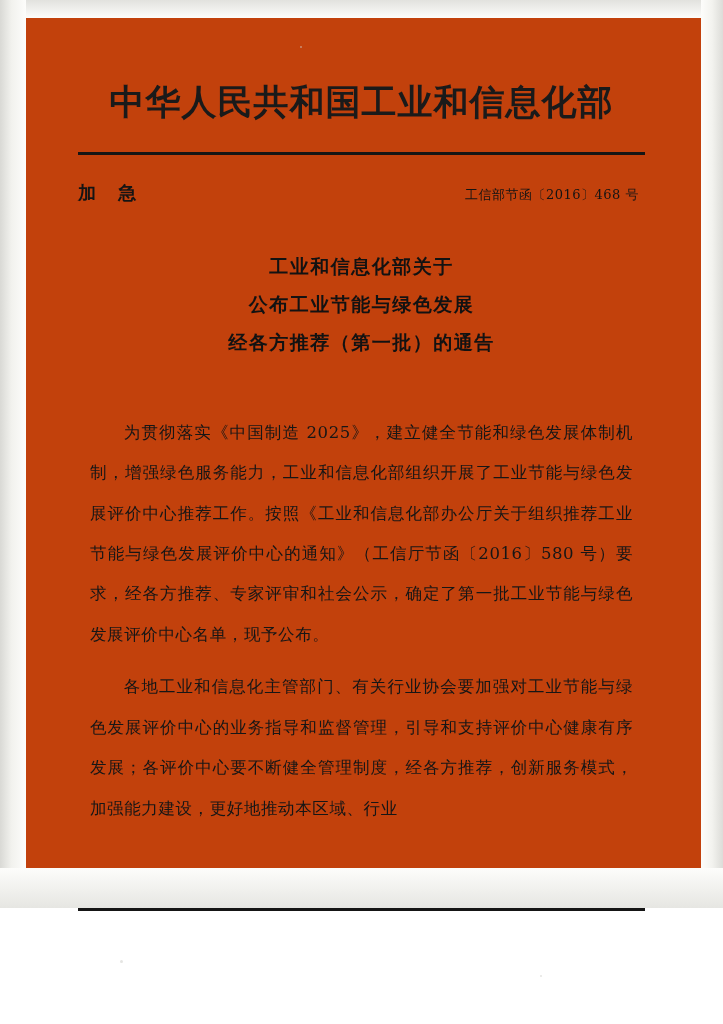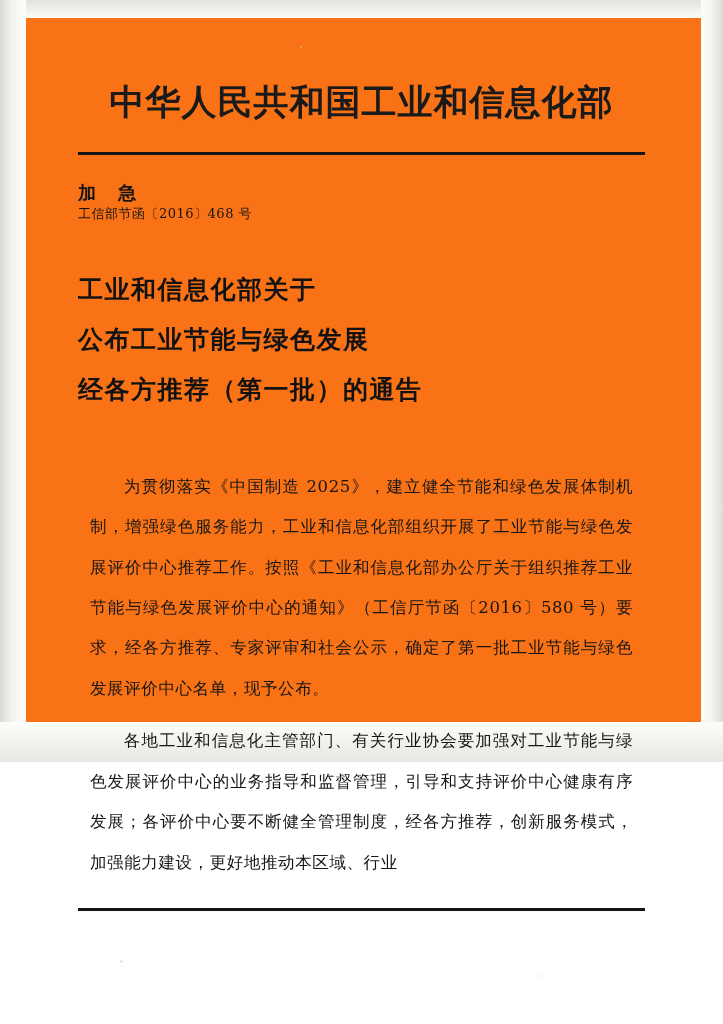--- a/index.html
+++ b/index.html
@@ -10,22 +10,22 @@
   body {
     width: 723px;
     height: 1024px;
     overflow: hidden;
     font-family: "DejaVu Serif", "Liberation Serif", serif;
   }
 
   .page {
     position: relative;
     width: 723px;
-    height: 762px;
-    background: #f97316;
+    height: 908px;
+    background: #c2410c;
     box-sizing: border-box;
   }
 
   
   .paper-edge-left {
     position: absolute;
     left: 0; top: 0; bottom: 0;
     width: 26px;
     background: linear-gradient(to right, #d9d9d5 0%, #f2f2ee 45%, #fdfdfb 100%);
   }
@@ -74,39 +74,39 @@
   }
 
   
   .meta-row {
     display: flex;
     align-items: baseline;
     justify-content: space-between;
     margin-top: 26px;
     font-size: 17px;
     color: #141414;
-    flex-direction: column;
   }
   .meta-urgent {
     font-weight: 700;
     letter-spacing: 8px;
     font-size: 18px;
   }
   .meta-number {
     font-size: 13px;
     letter-spacing: 0.5px;
     padding-right: 6px;
   }
 
   
   .title-block {
     margin-top: 42px;
+    text-align: center;
     color: #121212;
     font-weight: 700;
-    font-size: 25px;
+    font-size: 19px;
     line-height: 2.0;
     letter-spacing: 1.5px;
   }
   .title-line { display: block; }
 
   
   .body-block {
     margin-top: 52px;
     color: #161616;
     font-size: 16.5px;

